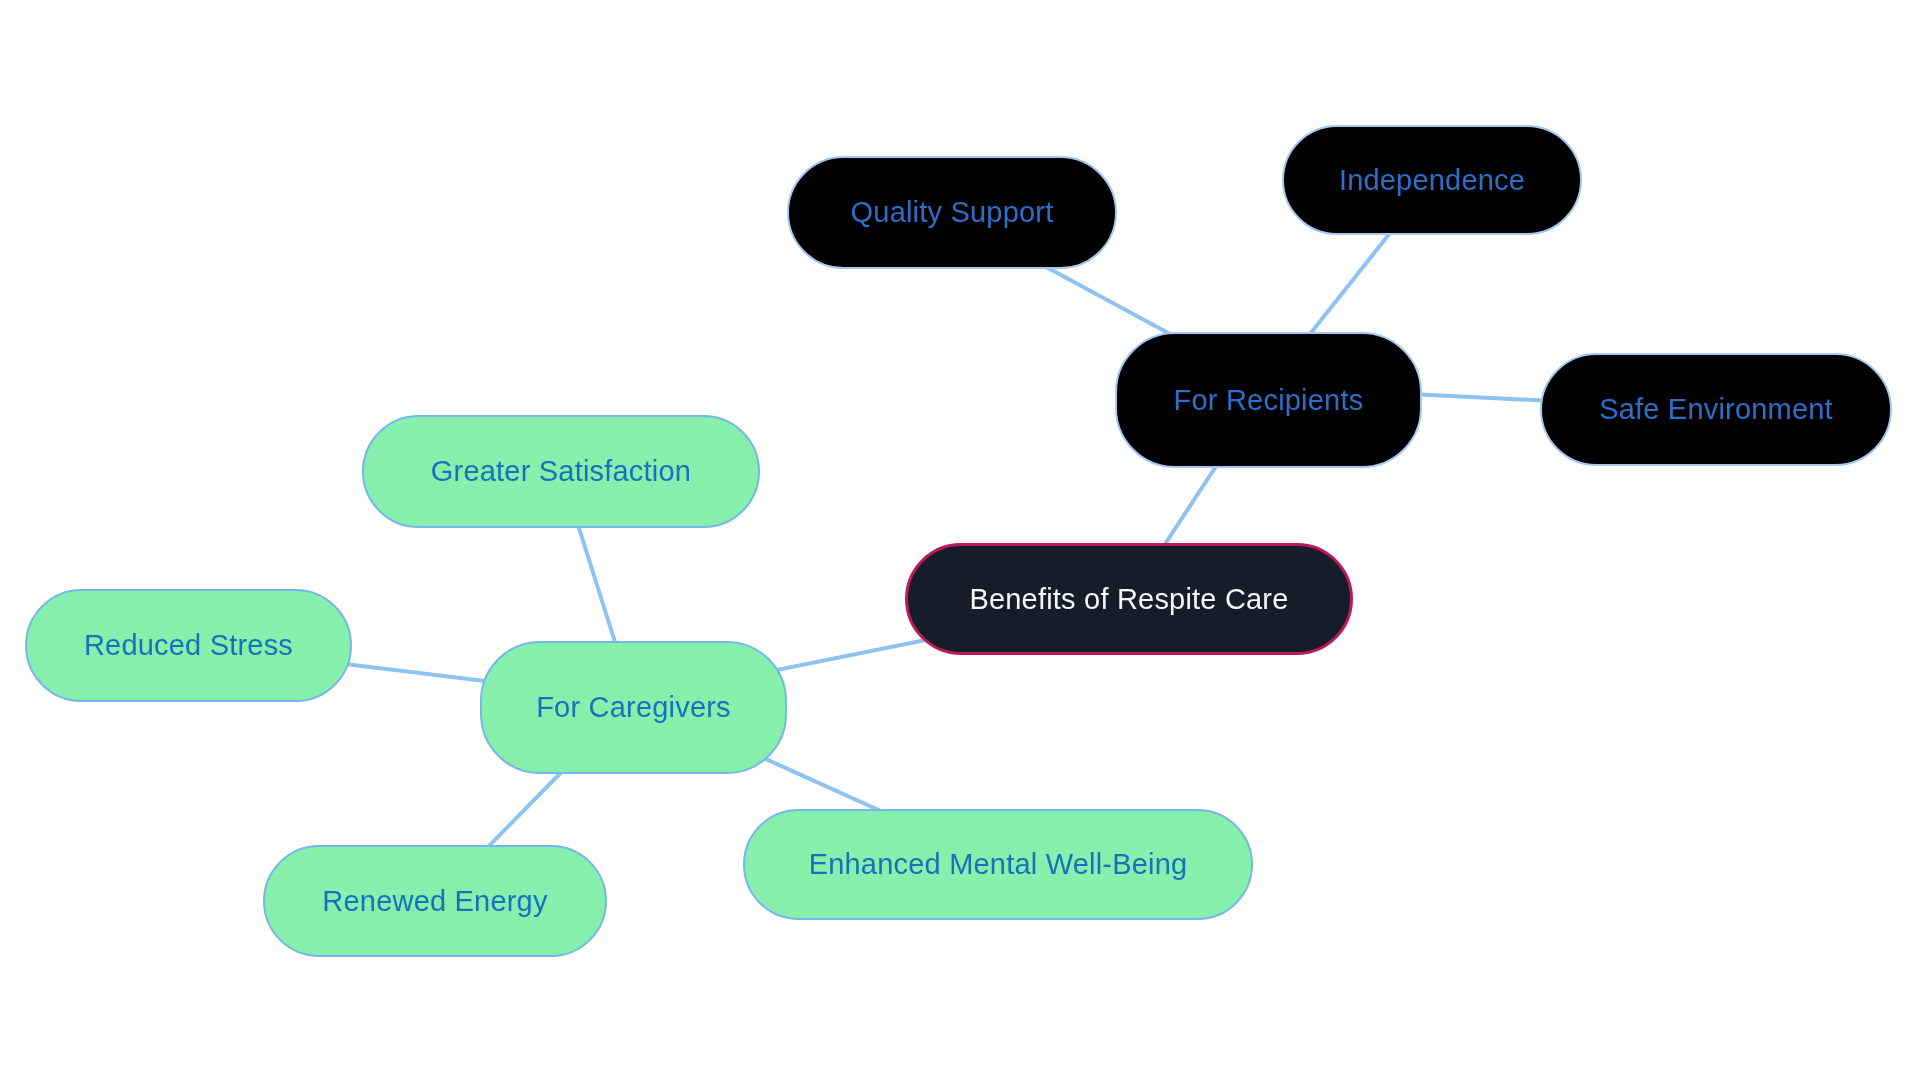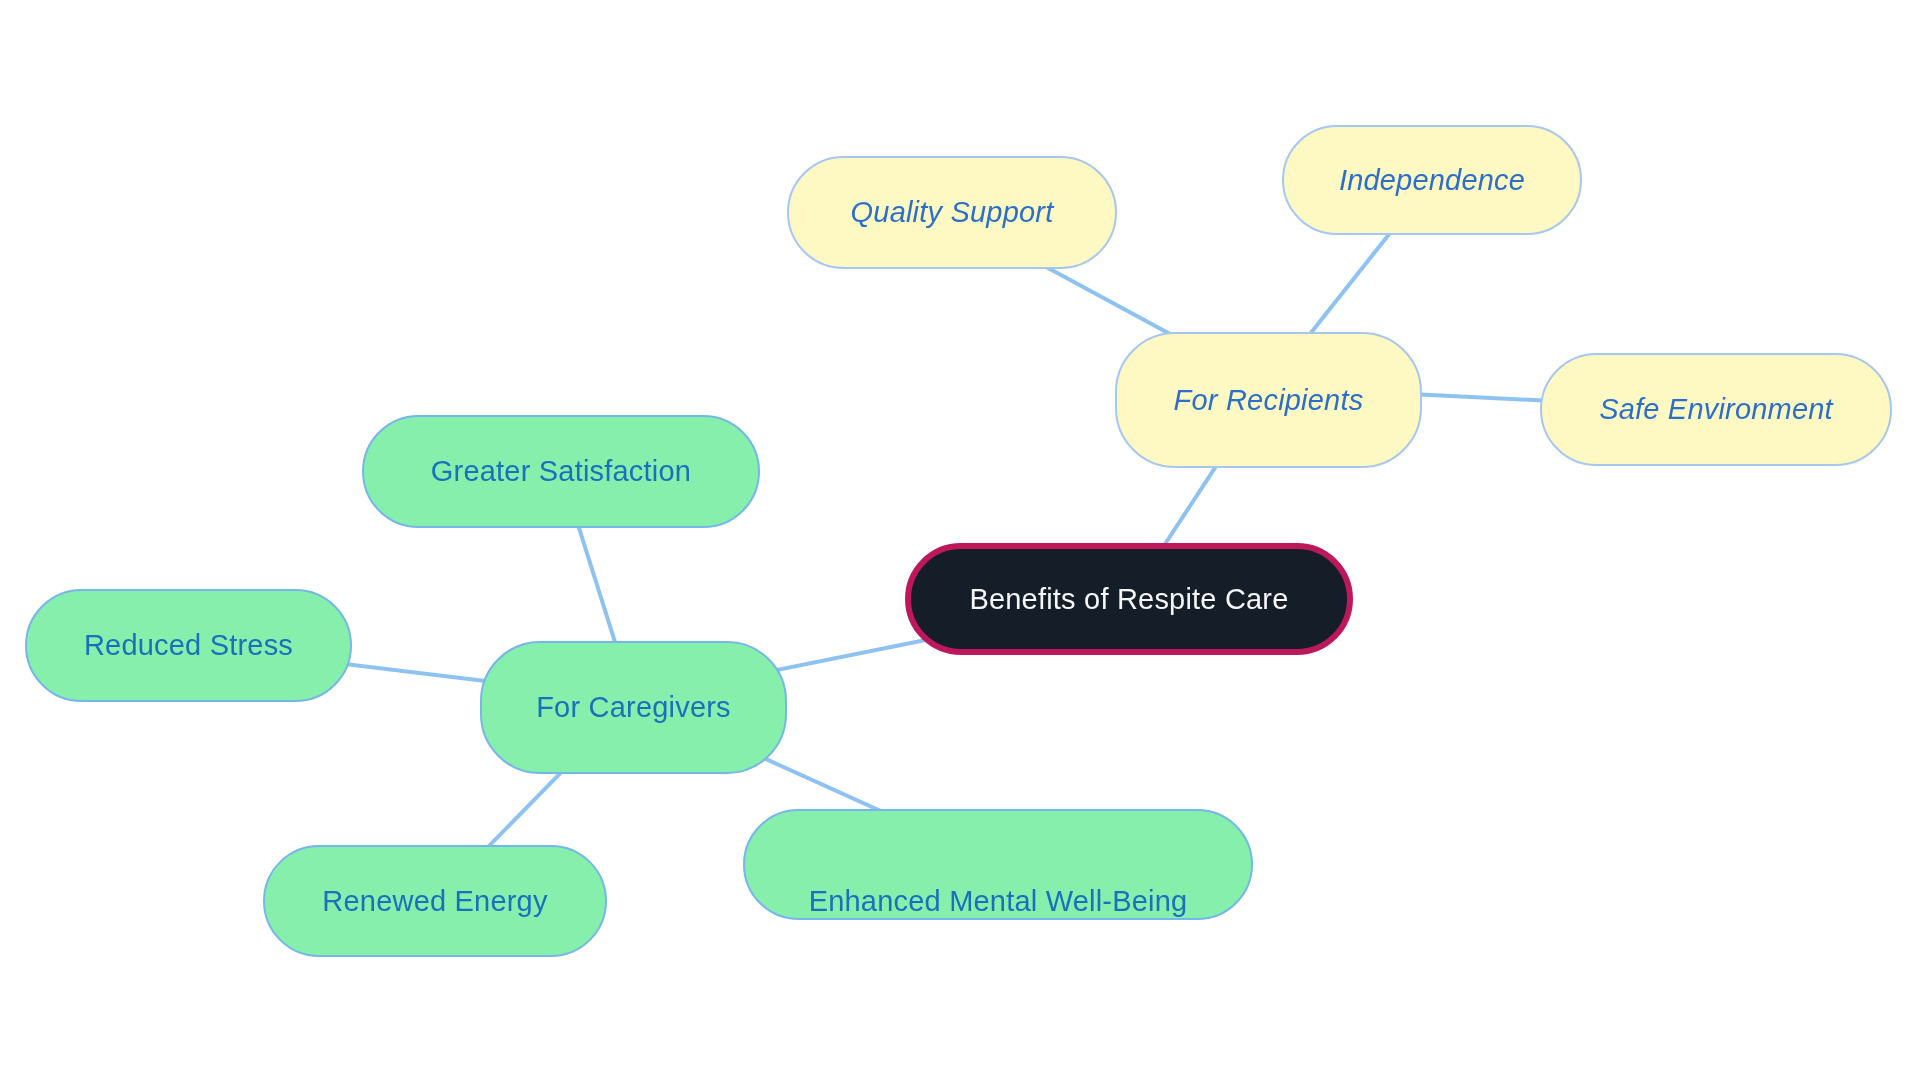--- a/index.html
+++ b/index.html
@@ -33,46 +33,45 @@
     justify-content: center;
     border-radius: 60px;
     font-size: 29px;
     letter-spacing: 0.2px;
     white-space: nowrap;
     cursor: default;
   }
 
   .node-root {
     background: #141d28;
-    border: 6px solid #be185d;
+    border: 3px solid #be185d;
     color: #f5f7fa;
   }
   .branch-recipients {
-    background: #fef9c3;
+    background: #000000;
     border: 2px solid #a6c7f0;
     color: #2b6fcb;
-    font-style: italic;
   }
   .branch-caregivers {
     background: #86efac;
     border: 2px solid #75b7e9;
     color: #1871ba;
   }
 
   
   #node-root                { left: 905px;  top: 543px; width: 448px; height: 112px; }
   #node-for-recipients      { left: 1115px; top: 332px; width: 307px; height: 136px; align-items: center; }
   #node-quality-support     { left: 787px;  top: 156px; width: 330px; height: 113px; }
   #node-independence        { left: 1282px; top: 125px; width: 300px; height: 110px; }
   #node-safe-environment    { left: 1540px; top: 353px; width: 352px; height: 113px; }
   #node-for-caregivers      { left: 480px;  top: 641px; width: 307px; height: 133px; }
   #node-greater-satisfaction{ left: 362px;  top: 415px; width: 398px; height: 113px; }
   #node-reduced-stress      { left: 25px;   top: 589px; width: 327px; height: 113px; text-align: right; }
   #node-renewed-energy      { left: 263px;  top: 845px; width: 344px; height: 112px; }
-  #node-enhanced-mental-well-being { left: 743px; top: 809px; width: 510px; height: 111px; align-items: flex-end; }
+  #node-enhanced-mental-well-being { left: 743px; top: 809px; width: 510px; height: 111px; }
 </style>
 </head>
 <body>
 
 <div class="canvas">
 
   <svg class="edge-layer" viewBox="0 0 1920 1083">
     <line x1="1129" y1="599" x2="1268" y2="387"></line>
     <line x1="1129" y1="599" x2="633" y2="699"></line>
     <line x1="1268" y1="387" x2="952" y2="216"></line>

